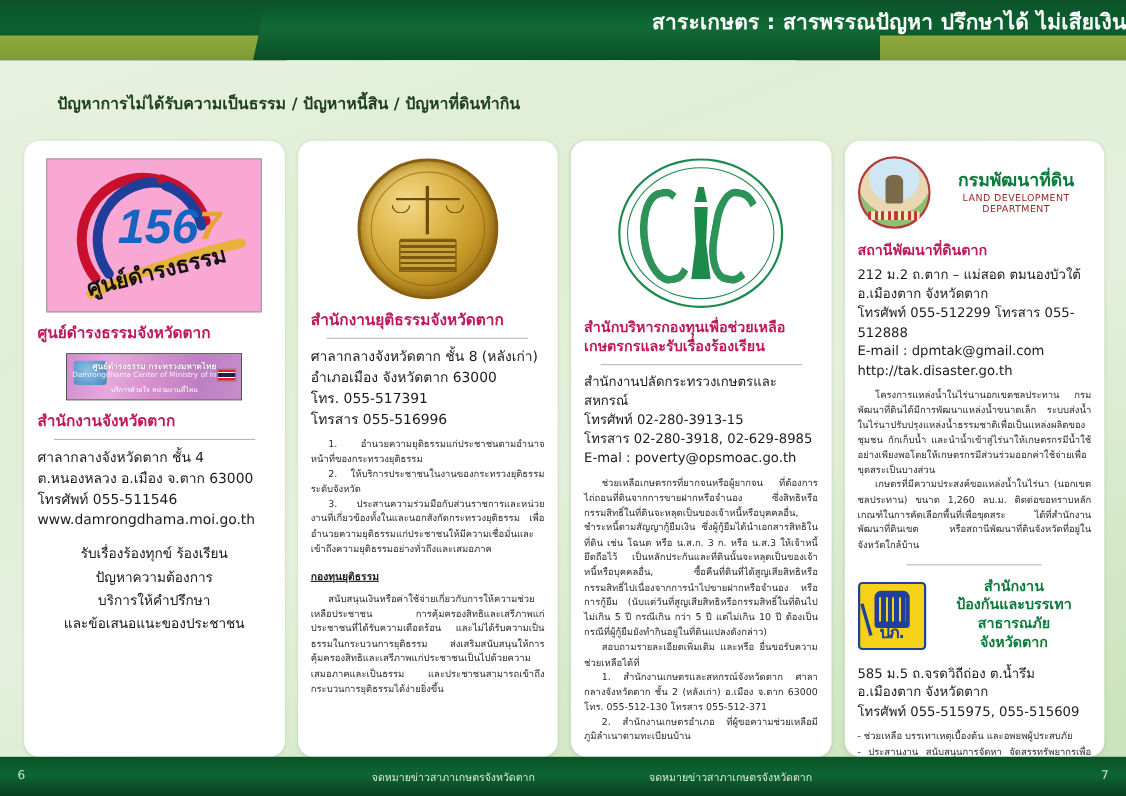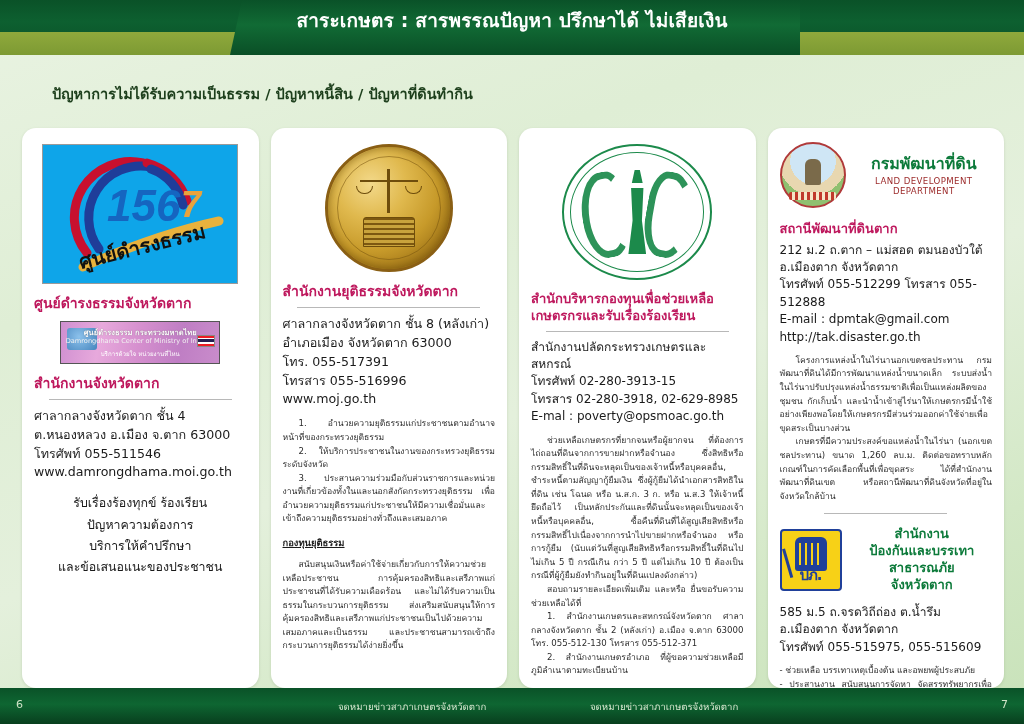--- a/index.html
+++ b/index.html
@@ -71,21 +71,21 @@
     clip-path: polygon(0 0, 100% 0, calc(100% - 14px) 100%, 0 100%); }
   .header-fade-r { right: 0; width: 336px;
     clip-path: polygon(14px 0, 100% 0, 100% 100%, 0 100%); }
 
   .header-title {
     position: absolute;
     top: 0; left: 0;
     width: 1024px;
     height: 40px;
     line-height: 40px;
-    text-align: center;
+    text-align: right;
     color: #ffffff;
     font-size: 19px;
     font-weight: bold;
     letter-spacing: .2px;
     z-index: 5;
   }
 
   
   .subtitle {
     position: absolute;
@@ -113,21 +113,21 @@
     padding: 12px 12px 10px 12px;
     box-shadow: 0 1px 3px rgba(60,90,50,.16);
     display: flex;
     flex-direction: column;
     overflow: hidden;
   }
 
   
   .logo-frame {
     border: 1px solid #9a9a9a;
-    background: #0ea5e9;
+    background: #f9a8d4;
     margin: 4px auto 0 auto;
     display: flex;
     align-items: center;
     justify-content: center;
   }
   .logo-1567 { width: 196px; height: 140px; position: relative; }
 
   .banner-moi {
     width: 160px; height: 43px;
     margin: 8px auto 0 auto;
@@ -444,21 +444,20 @@
     </div>
 
     <div class="org-title">สำนักงานยุติธรรมจังหวัดตาก</div>
     <hr class="rule">
 
     <div class="addr">
       <div>ศาลากลางจังหวัดตาก ชั้น 8 (หลังเก่า)</div>
       <div>อำเภอเมือง จังหวัดตาก 63000</div>
       <div>โทร. 055-517391</div>
       <div>โทรสาร 055-516996</div>
-      <div>www.moj.go.th</div>
     </div>
 
     <div class="body-text">
       <p>1. อำนวยความยุติธรรมแก่ประชาชนตามอำนาจหน้าที่ของกระทรวงยุติธรรม</p>
       <p>2. ให้บริการประชาชนในงานของกระทรวงยุติธรรมระดับจังหวัด</p>
       <p>3. ประสานความร่วมมือกับส่วนราชการและหน่วยงานที่เกี่ยวข้องทั้งในและนอกสังกัดกระทรวงยุติธรรม เพื่ออำนวยความยุติธรรมแก่ประชาชนให้มีความเชื่อมั่นและเข้าถึงความยุติธรรมอย่างทั่วถึงและเสมอภาค</p>
     </div>
 
     <div class="subhead">กองทุนยุติธรรม</div>
 

